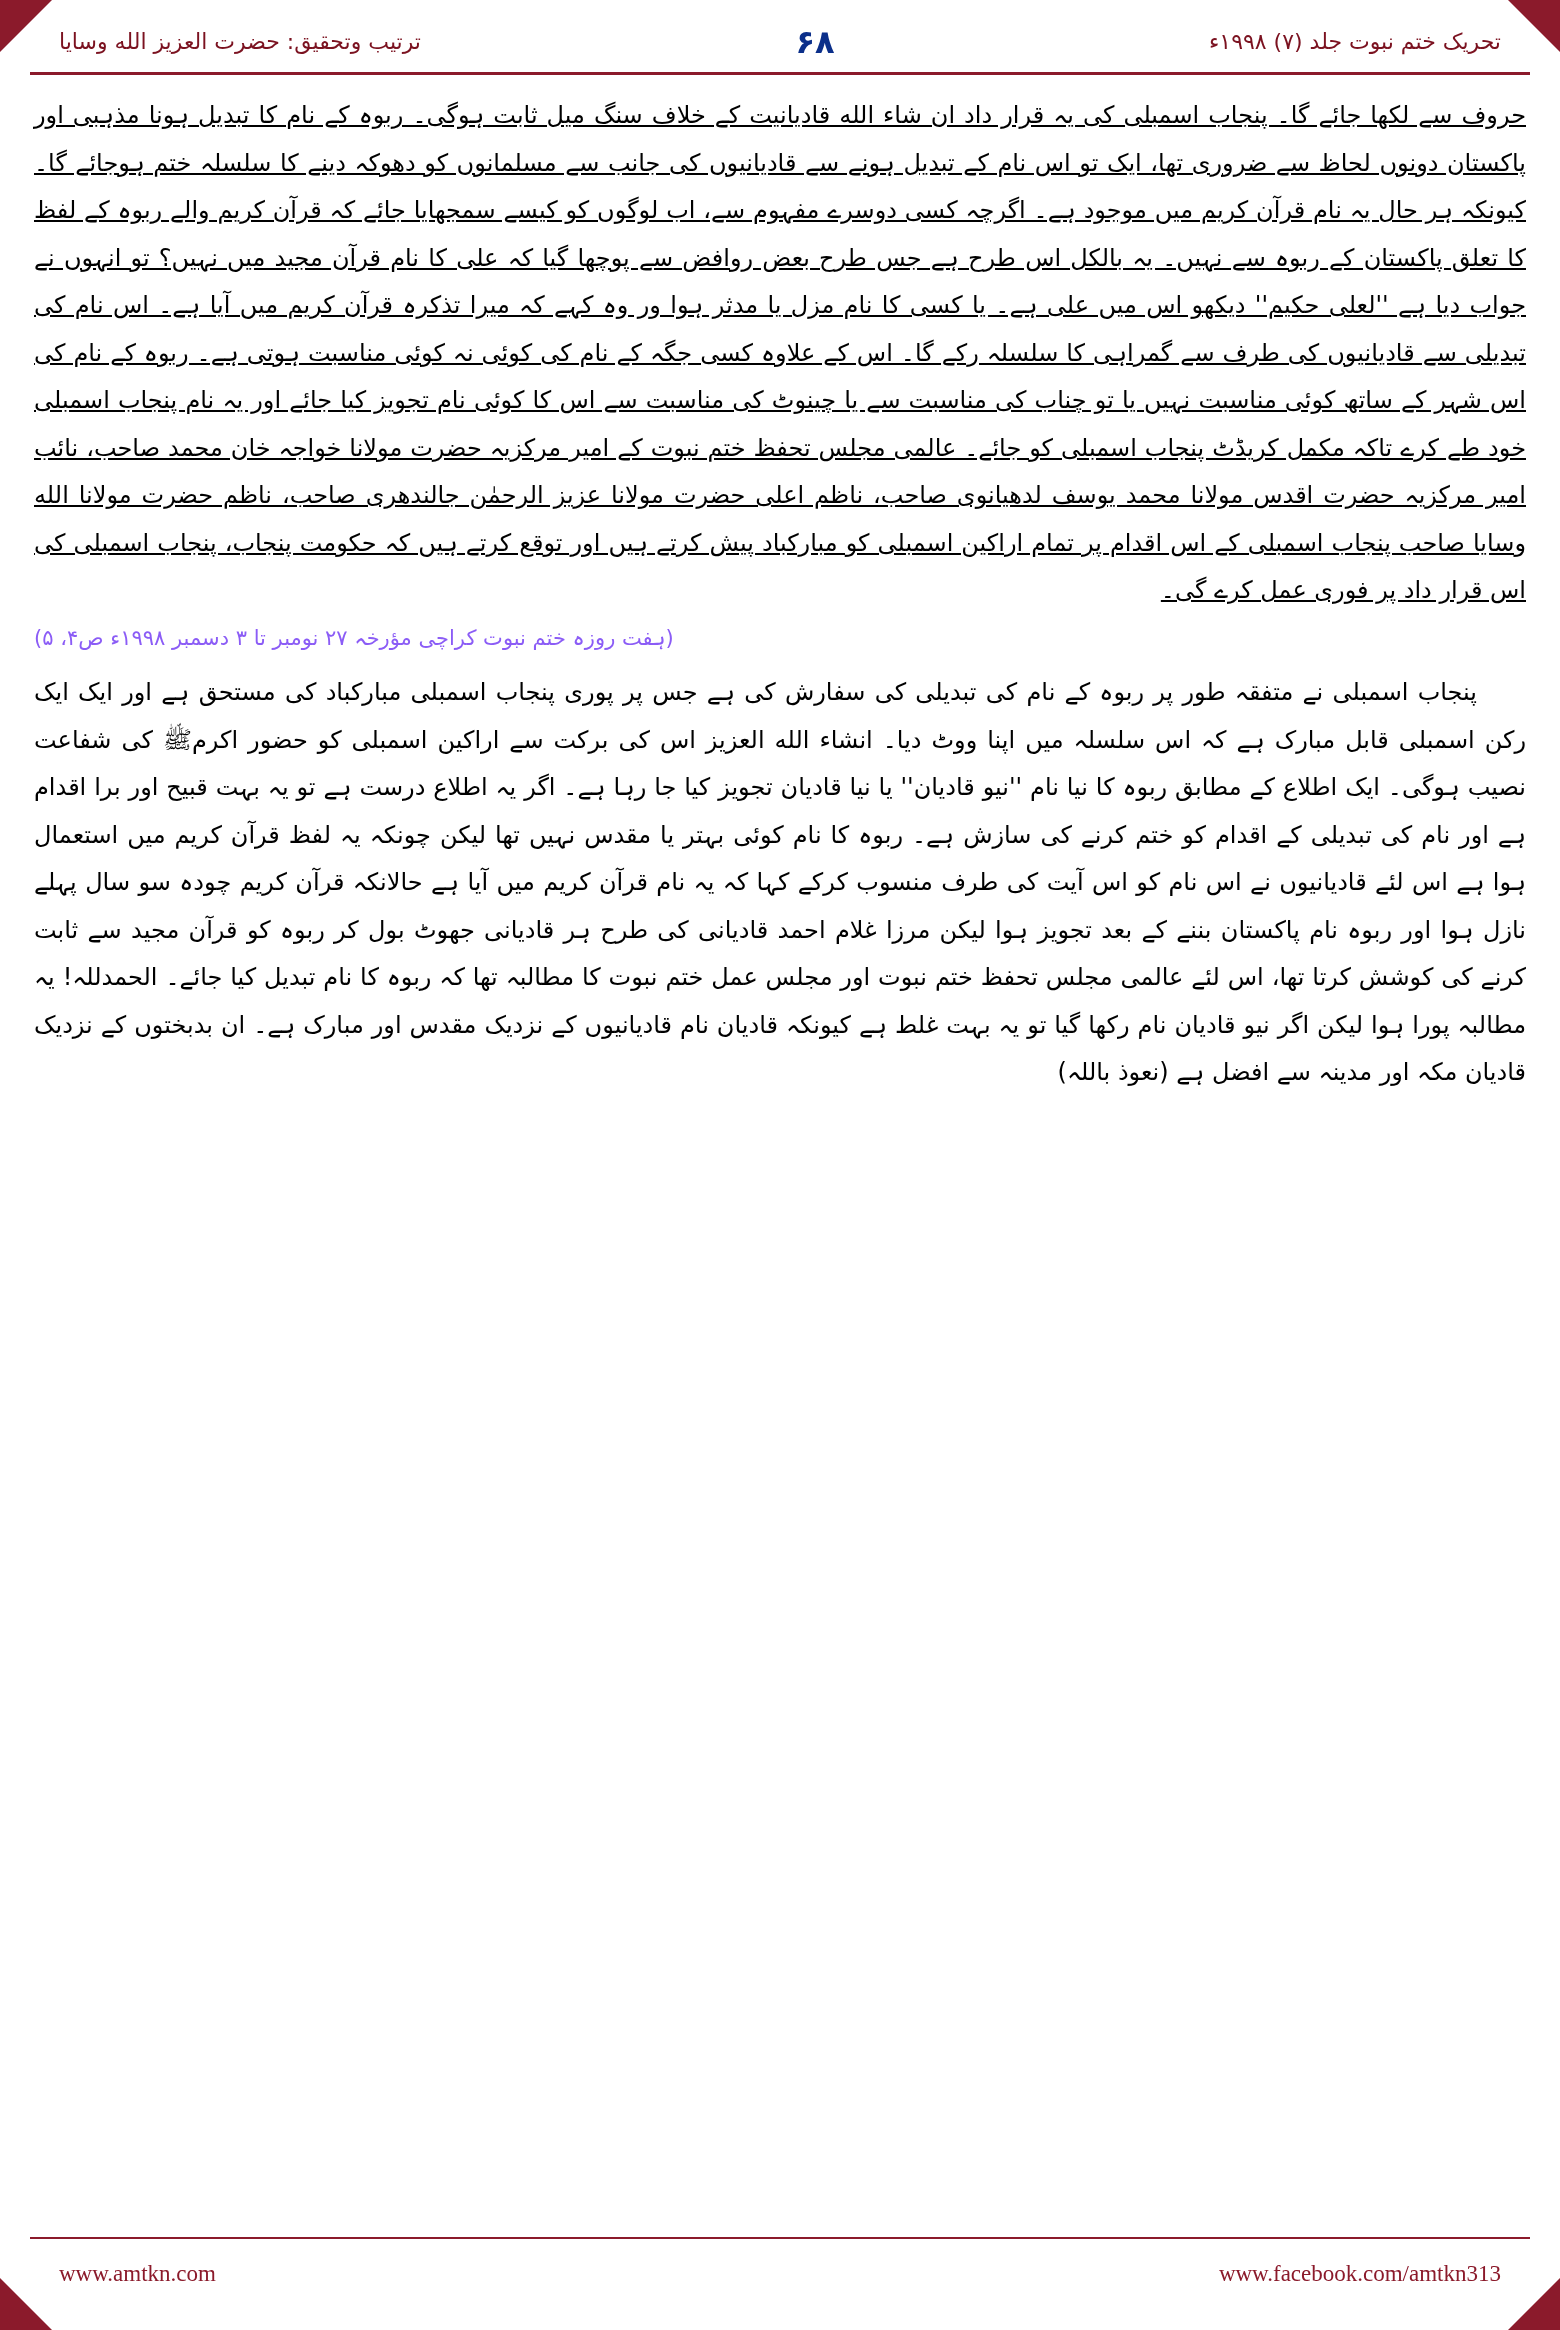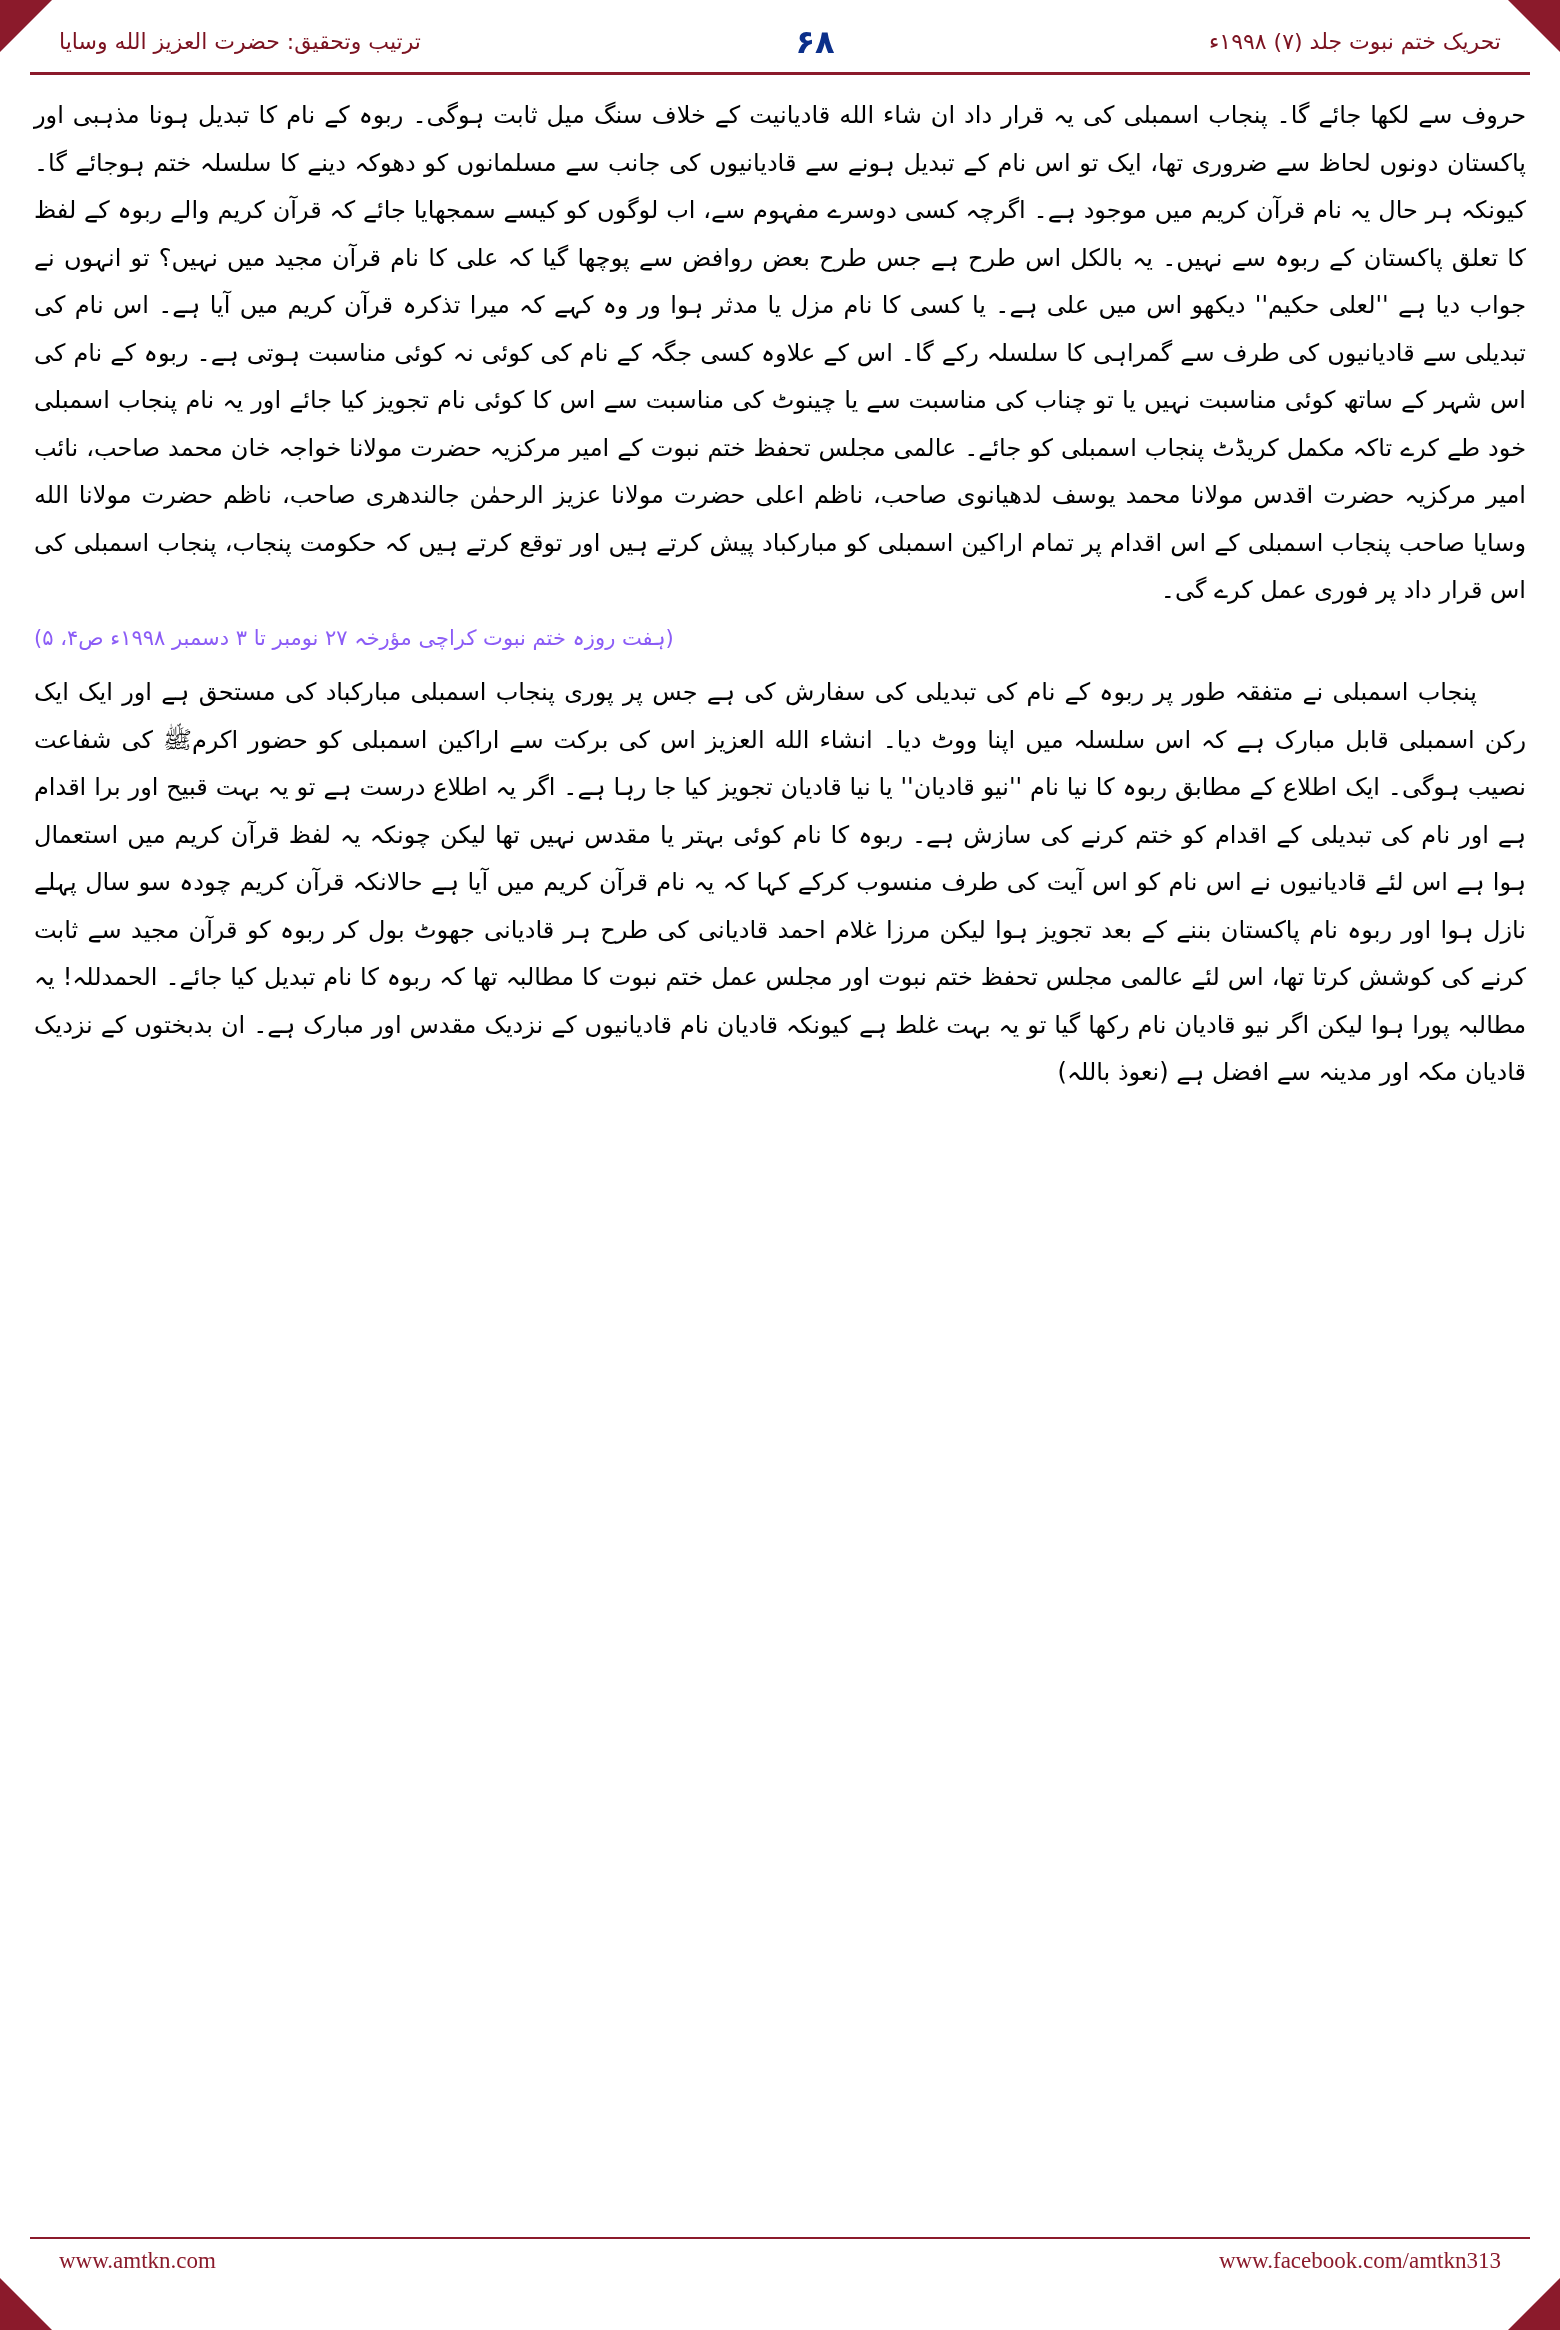--- a/index.html
+++ b/index.html
@@ -93,20 +93,21 @@
   p.para {
     margin: 0 0 5px 0;
     font-family: "DejaVu Sans", sans-serif;
     font-size: 24px;
     line-height: 1.98;
     color: #000000;
     text-align: justify;
   }
   p.para.first {
     text-indent: 0;
+    text-decoration: underline;
   }
   p.indent {
     text-indent: 49px;
   }
   p.source {
     margin: 3.4px 0 11.8px 0;
     font-size: 21px;
     line-height: 1.8;
     color: #8b5cf6;
     text-align: left;
@@ -131,20 +132,21 @@
     height: 2.5px;
     background: #8b1a2b;
   }
   .footer {
     position: absolute;
     bottom: 30px;
     left: 59px;
     right: 59px;
     height: 52px;
     display: flex;
+    align-items: center;
     justify-content: space-between;
     direction: ltr;
   }
   .footer a, .footer span.footer-item {
     font-family: "Liberation Serif", serif;
     font-size: 23px;
     color: #8b1a2b;
     text-decoration: none;
     white-space: nowrap;
   }

